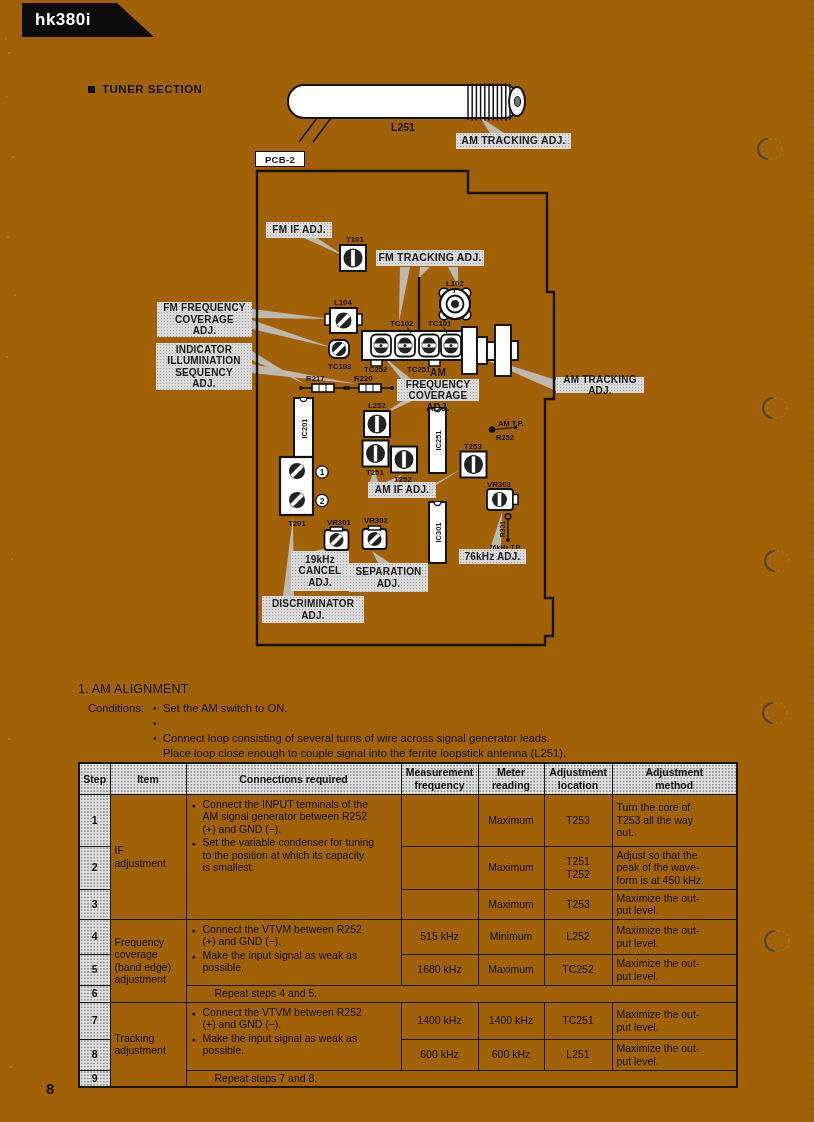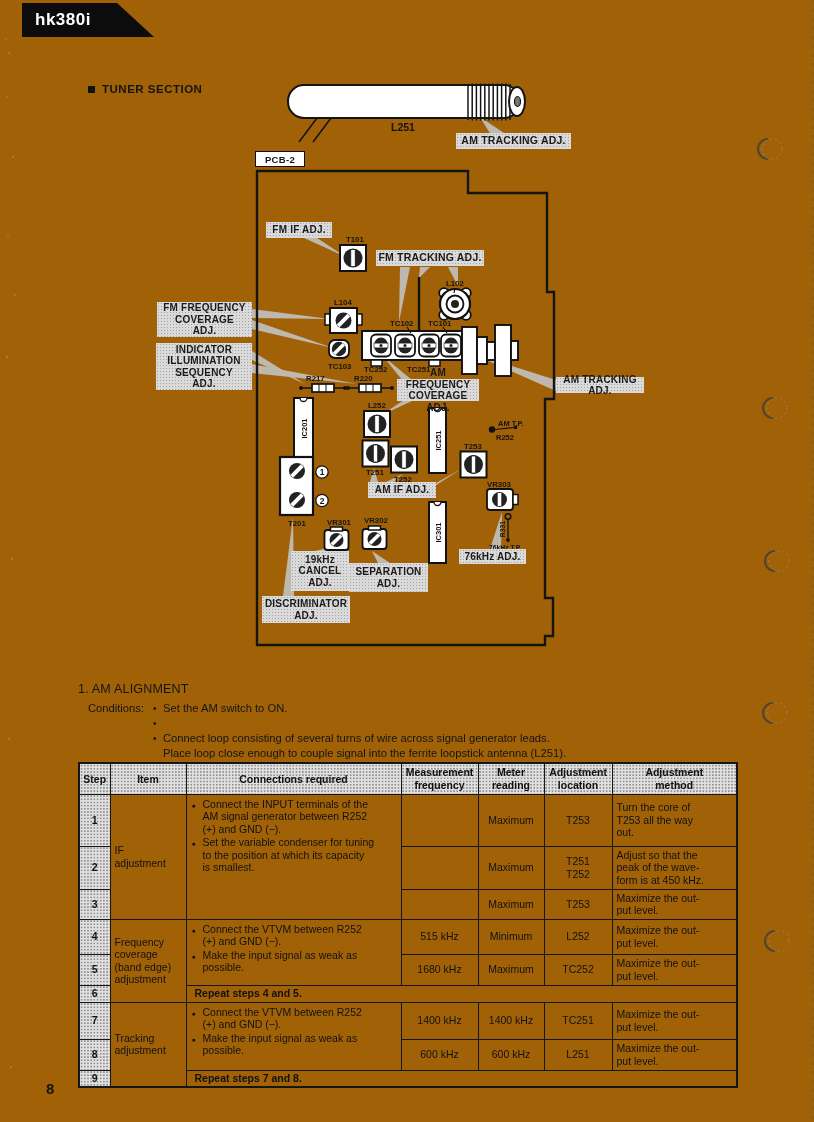--- a/index.html
+++ b/index.html
@@ -42,21 +42,21 @@
   td,th{border:1.5px solid #161616;padding:1px 3px;vertical-align:middle;overflow:hidden;}
   table{border:2.5px solid #161616;}
   th{font-weight:bold;text-align:center;white-space:pre-line;padding:2px 1px;}
   .tint{background-color:#e0e0e0;background-image:radial-gradient(#8f8f8f .7px,rgba(0,0,0,0) .8px);
         background-size:3.2px 3.2px;}
   td.step{text-align:center;font-weight:600;}
   td.item{white-space:pre-line;vertical-align:middle;padding-left:4px;}
   td.conn{vertical-align:top;padding:3px 4px 2px 5px;}
   td.c{text-align:center;white-space:pre-line;}
   td.method{white-space:pre-line;padding:2px 4px;vertical-align:middle;}
-  td.repeat{padding-left:8px;font-weight:bold;}
+  td.repeat{padding-left:28px;}
   .b{display:flex;margin-bottom:1px;}
   .b .bm{width:11px;font-size:7px;padding-top:2px;}
   .b .bt{flex:1;white-space:pre-line;}
 
   .pagenum{position:absolute;left:46px;top:1080px;font-weight:bold;font-size:15px;z-index:2;}
 
   .edge-noise{position:absolute;right:0;top:0;width:3px;height:100%;opacity:.28;z-index:2;
     background:repeating-linear-gradient(#555 0 3px,rgba(0,0,0,0) 3px 9px);}
   .speckles{position:absolute;left:5px;top:38px;width:2px;height:2px;border-radius:50%;background:#8a8a8a;
     opacity:.6;z-index:2;
@@ -333,21 +333,21 @@
   <div class="adj" style="left:397px;top:379px;width:82px;height:22px;">AM FREQUENCY
 COVERAGE ADJ.</div>
   <div class="adj" style="left:556px;top:377px;width:88px;height:16px;">AM TRACKING
 ADJ.</div>
   <div class="adj" style="left:368px;top:482px;width:68px;height:16px;">AM IF ADJ.</div>
   <div class="adj" style="left:291px;top:551px;width:58px;height:40px;">19kHz
 CANCEL
 ADJ.</div>
   <div class="adj" style="left:349px;top:563px;width:79px;height:29px;">SEPARATION
 ADJ.</div>
-  <div class="adj" style="left:262px;top:596px;width:88px;height:27px;">DISCRIMINATOR
+  <div class="adj" style="left:262px;top:596px;width:102px;height:27px;">DISCRIMINATOR
 ADJ.</div>
   <div class="adj" style="left:459px;top:549px;width:67px;height:15px;">76kHz ADJ.</div>
 
   <div class="heading">1. AM ALIGNMENT</div>
 
   <div class="conditions">
     <div class="cond-label">Conditions:</div>
     <div class="cond-list">
       <div class="cond-item">
         <span class="cmark">•</span>

